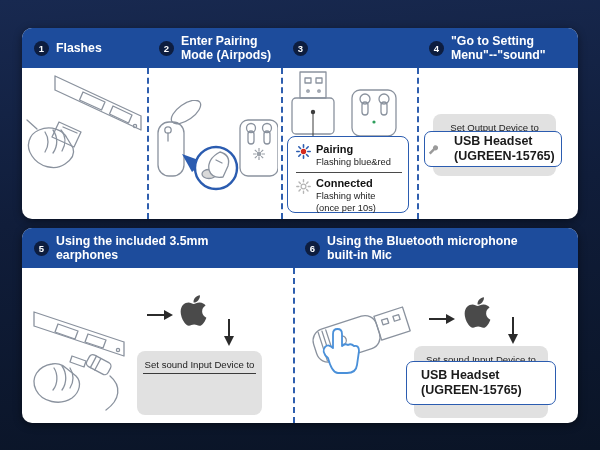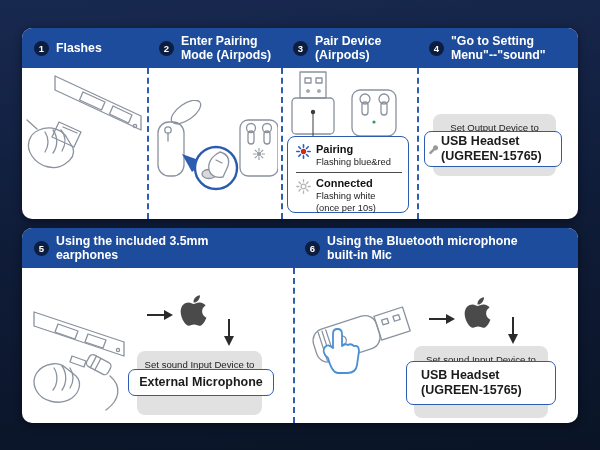--- a/index.html
+++ b/index.html
@@ -12,21 +12,21 @@
   .panel.bottom{top:228px;height:195px;}
   .phead{position:absolute;top:0;left:0;right:0;height:40px;background:#1d4c9c;
          border-radius:10px 10px 0 0;display:flex;}
   .hcell{display:flex;align-items:center;gap:7px;padding-left:12px;box-sizing:border-box;}
   .numcirc{flex:0 0 auto;width:15px;height:15px;border-radius:50%;background:#0d1d3f;color:#fff;
            font-size:9.5px;font-weight:bold;display:flex;align-items:center;justify-content:center;}
   .htitle{color:#fff;font-weight:bold;font-size:12.3px;line-height:1.15;}
   .pbody{position:absolute;top:40px;left:0;right:0;bottom:0;}
   .vdash{position:absolute;top:0;bottom:0;width:0;border-left:2px dashed #2e5eae;}
   .lineart{stroke:#8a929e;fill:none;stroke-width:1.3;stroke-linejoin:round;stroke-linecap:round;}
-  .bluebox{position:absolute;background:#fff;border:1.5px solid #2b5cb0;border-radius:7px;box-sizing:border-box;}
+  .bluebox{position:absolute;background:#fff;border:1.5px solid #2b5cb0;border-radius:7px;box-sizing:border-box;gap:13px;}
   .graybox{position:absolute;background:#e1e1e1;border-radius:8px;box-sizing:border-box;text-align:center;}
   .cap{display:inline-block;margin-top:8px;padding:0 2px 3px 2px;border-bottom:1px solid #3a3a3a;
        font-size:9.6px;color:#222;white-space:nowrap;}
   .devtxt{font-weight:bold;color:#1b1b1b;font-size:12.5px;line-height:1.22;}
   .pairbox{position:absolute;background:#fff;border:1.5px solid #2b5cb0;border-radius:8px;
            box-sizing:border-box;padding:6px 6px 4px 8px;}
   .prow{display:flex;align-items:flex-start;gap:5px;}
   .prow .ptxt b{font-size:11px;color:#111;display:block;line-height:1.25;}
   .prow .ptxt span{font-size:9.3px;color:#222;display:block;line-height:1.25;}
   .pdiv{border-top:1px solid #4a4a4a;margin:4px 0 4px 0;}
@@ -46,21 +46,20 @@
       <div class="hcell" style="width:125px">
         <span class="numcirc">1</span>
         <span class="htitle">Flashes</span>
       </div>
       <div class="hcell" style="width:134px">
         <span class="numcirc">2</span>
         <span class="htitle" style="max-width:104px">Enter Pairing Mode (Airpods)</span>
       </div>
       <div class="hcell" style="width:136px">
         <span class="numcirc">3</span>
-        <span class="htitle" style="max-width:90px">Pair Device (Airpods)</span>
       </div>
       <div class="hcell" style="width:161px">
         <span class="numcirc">4</span>
         <span class="htitle" style="max-width:110px">"Go to Setting Menu"--"sound"</span>
       </div>
     </header>
 
     <div class="pbody">
       <div class="vdash" style="left:125px"></div>
       <div class="vdash" style="left:259px"></div>
@@ -212,23 +211,20 @@
         <path fill="#4a4a4a" d="M318.7 268.7c-.2-36.7 16.4-64.4 50-84.8-18.8-26.9-47.2-41.7-84.7-44.6-35.5-2.8-74.3 20.7-88.5 20.7-15 0-49.4-19.7-76.4-19.7C63.3 141.2 4 184.8 4 273.5q0 39.3 14.4 81.2c12.8 36.7 59 126.7 107.2 125.2 25.2-.6 43-17.9 75.8-17.9 31.8 0 48.3 17.9 76.4 17.9 48.6-.7 90.4-82.5 102.6-119.3-65.2-30.7-61.7-90-61.7-91.9zm-56.6-164.2c27.3-32.4 24.8-61.9 24-72.5-24.1 1.4-52 16.4-67.9 34.9-17.5 19.8-27.8 44.3-25.6 71.9 26.1 2 49.9-11.4 69.5-34.3z"></path>
       </svg>
       <svg class="abs" style="left:200px;top:50px" width="14" height="30" viewBox="0 0 14 30">
         <path d="M7,1 L7,19" stroke="#2b2b2b" stroke-width="2"></path>
         <polygon points="2,18 7,28 12,18" fill="#2b2b2b"></polygon>
       </svg>
 
       <div class="graybox" style="left:115px;top:83px;width:125px;height:64px">
         <span class="cap">Set sound Input Device to</span>
       </div>
-      <div class="bluebox" style="left:106px;top:101px;width:146px;height:27px;display:flex;align-items:center;justify-content:center">
-        <span class="devtxt">External Microphone</span>
-      </div>
 
       <svg class="abs" style="left:276px;top:14px" width="125" height="112" viewBox="0 0 125 112">
         <g transform="rotate(-18 60 50)">
           <g class="lineart">
             <rect x="14" y="36" width="66" height="34" rx="12"></rect>
             <path d="M22,38 v30 M26,38 v30 M30,38 v30"></path>
             <rect x="80" y="40" width="30" height="25"></rect>
             <rect x="86" y="46" width="6" height="5"></rect>
             <rect x="98" y="46" width="6" height="5"></rect>
           </g>

